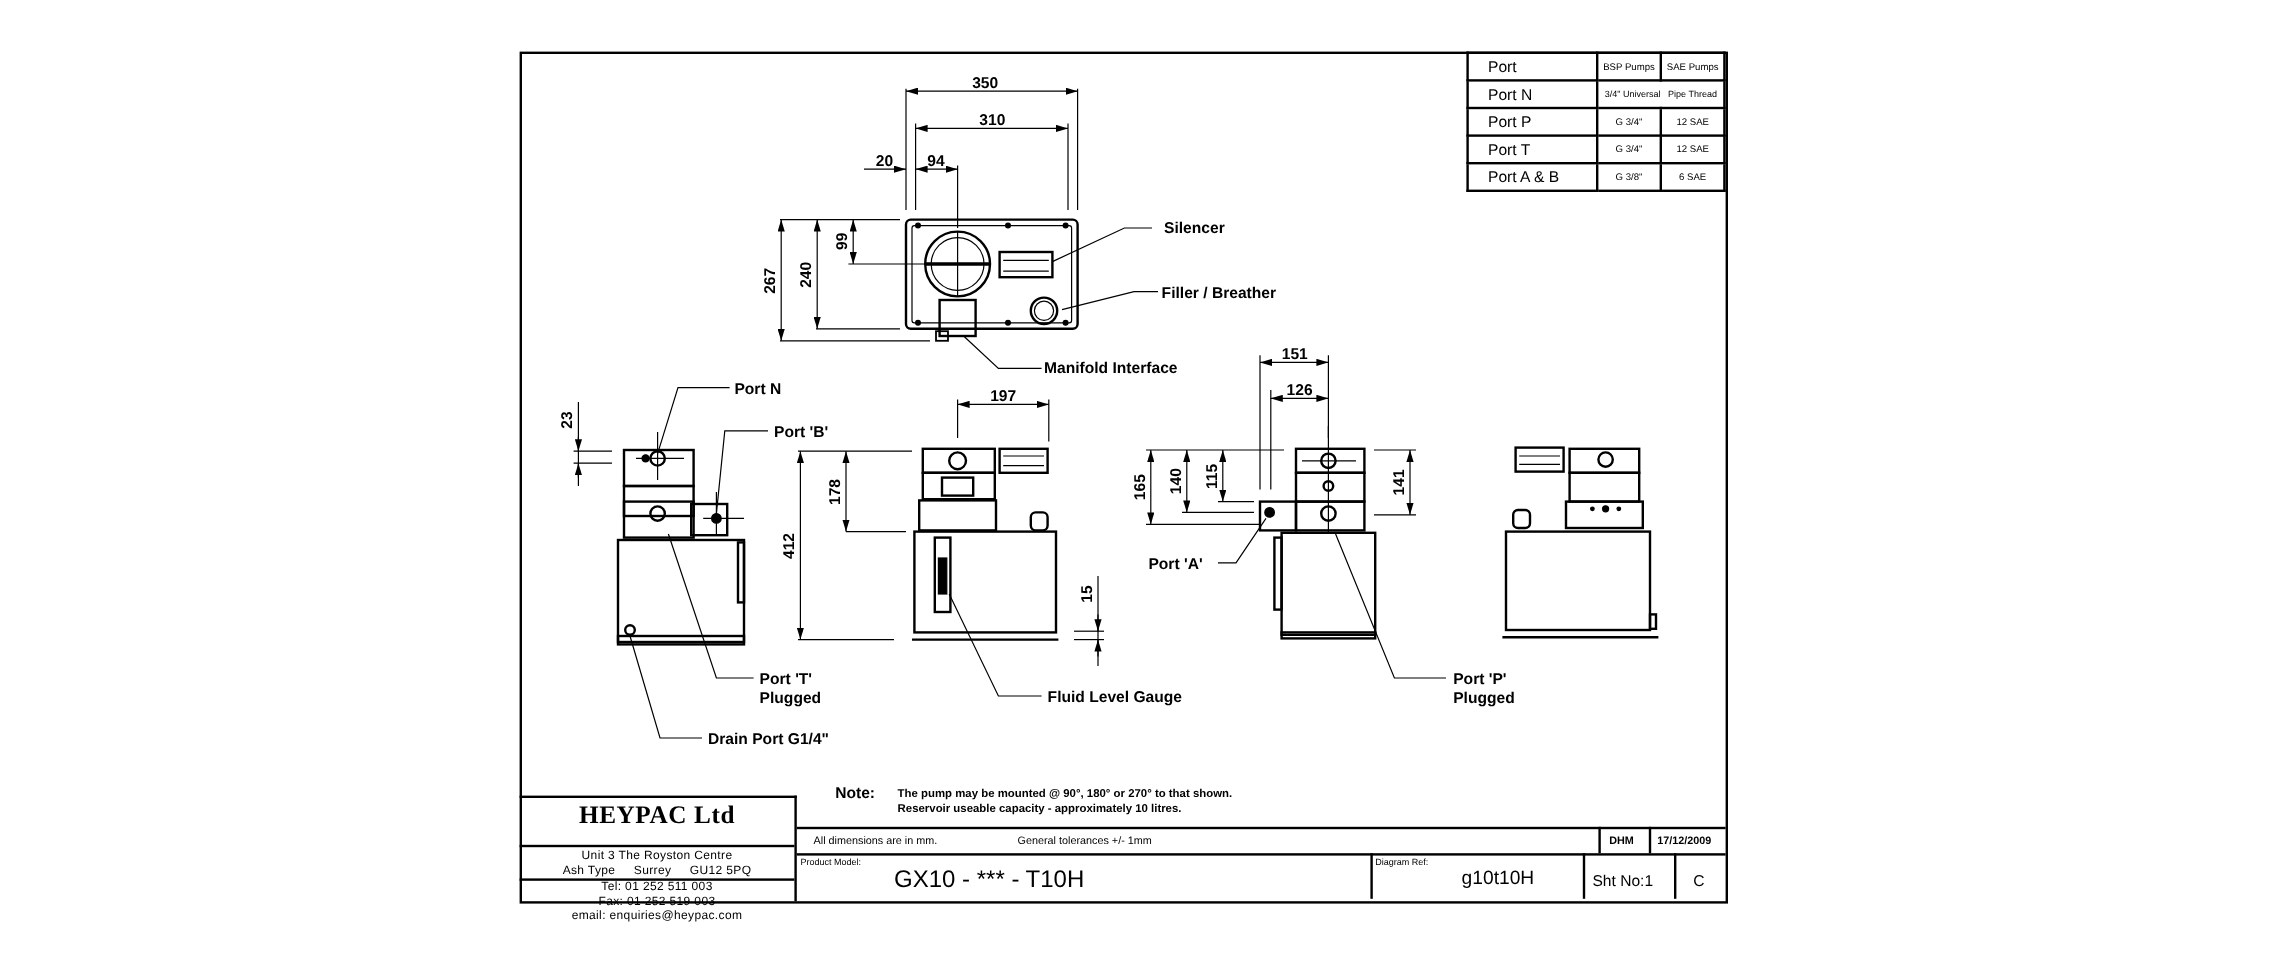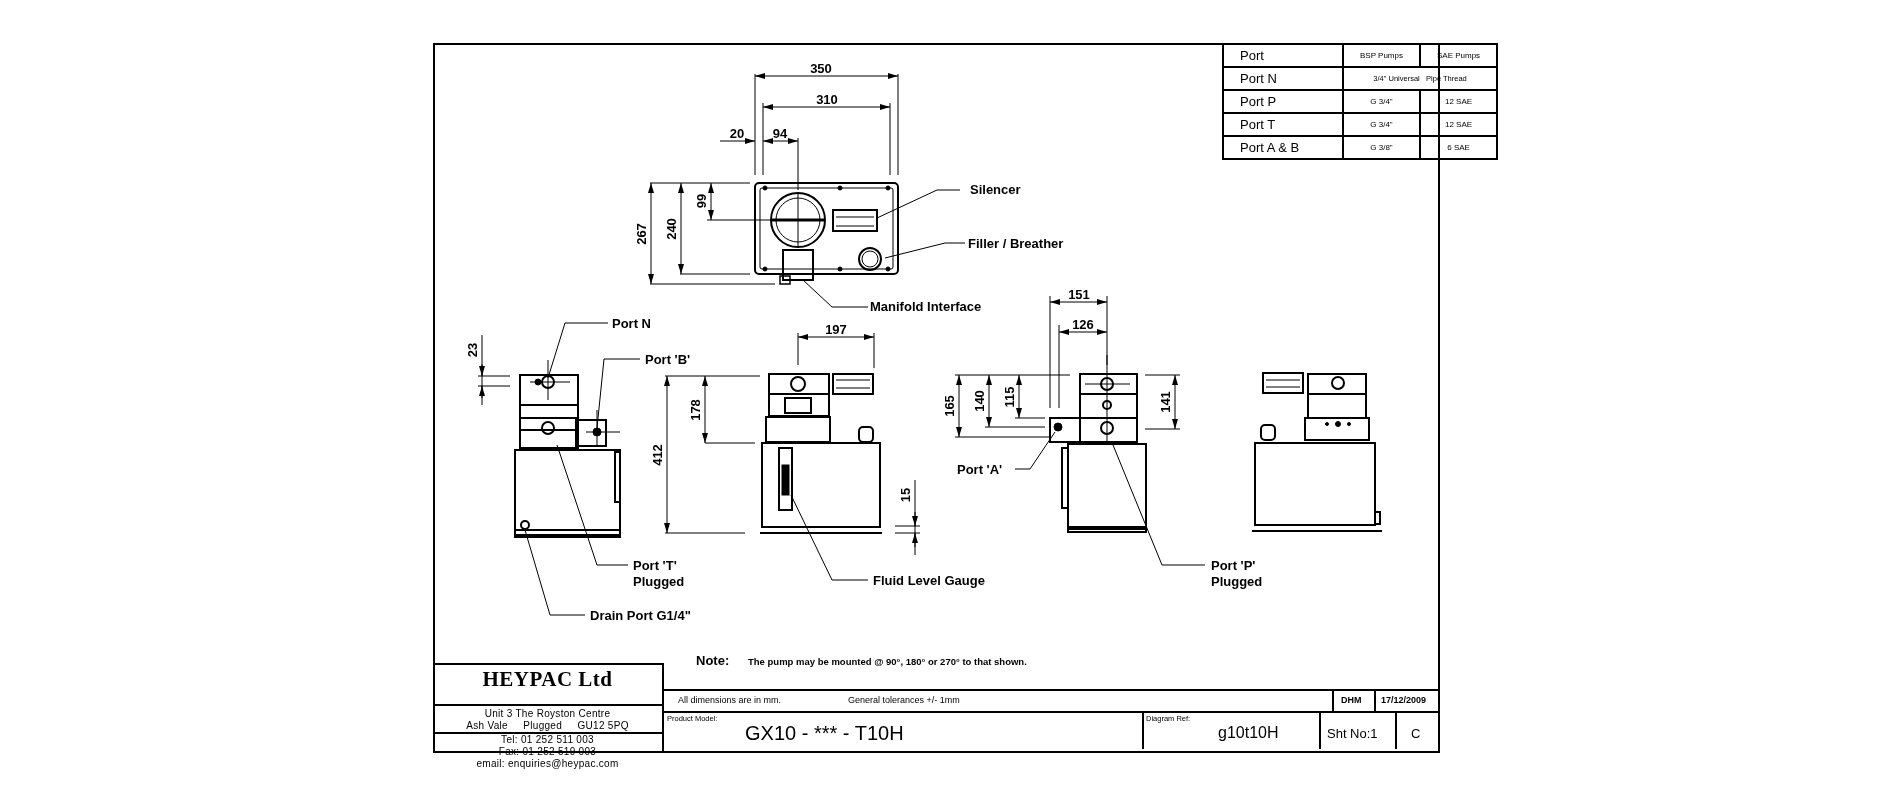--- a/index.html
+++ b/index.html
@@ -4,21 +4,21 @@
 <style>
   html,body{margin:0;padding:0;background:#fff;}
   body{width:1891px;height:797px;position:relative;overflow:hidden;font-family:"Liberation Sans",sans-serif;color:#000;}
   .abs{position:absolute;}
   #frame{left:433px;top:43px;width:1003px;height:706px;border:2px solid #000;box-sizing:content-box;}
   svg#drawing{position:absolute;left:0;top:0;width:1891px;height:797px;}
   .lbl{font-family:"Liberation Sans",sans-serif;font-weight:bold;font-size:13px;fill:#000;}
   .dim{font-family:"Liberation Sans",sans-serif;font-weight:bold;font-size:13px;fill:#000;}
   
   #port-table{position:absolute;left:1222px;top:43px;border-collapse:collapse;}
-  #port-table td{border:2px solid #000;height:21px;padding:0 16px;font-size:8px;text-align:center;white-space:nowrap;}
+  #port-table td{border:2px solid #000;height:21px;padding:0 4px;font-size:8px;text-align:center;white-space:nowrap;}
   #port-table td.pname{font-size:13px;text-align:left;width:86px;padding-left:16px;}
   #port-table td.c1{width:28px;}
   #port-table td.c2{width:24px;}
   
   .tb{position:absolute;border:2px solid #000;box-sizing:border-box;}
   .company{left:433px;top:663px;width:231px;height:88px;border-bottom:none;border-left:none;text-align:center;}
   .company .cname{font-family:"Liberation Serif",serif;font-weight:bold;font-size:21px;letter-spacing:0.5px;margin-top:3px;line-height:22px;border-bottom:2px solid #000;padding-bottom:14px;}
   .company .addr{font-size:10px;line-height:12px;letter-spacing:0.3px;}
   .note-head{left:696px;top:653px;font-weight:bold;font-size:13px;}
   .note-lines{left:748px;top:656px;font-weight:bold;font-size:9.5px;line-height:12.5px;}
@@ -263,26 +263,27 @@
     <td class="pname">Port A &amp; B</td>
     <td>G 3/8"</td>
     <td>6 SAE</td>
   </tr>
 </tbody>
   </table>
 
 <div class="abs note-head">Note:</div>
 <div class="abs note-lines">
   <div>The pump may be mounted @ 90°, 180° or 270° to that shown.</div>
+  <div>Reservoir useable capacity - approximately 10 litres.</div>
 </div>
 
 <div class="tb company">
   <div class="cname">HEYPAC Ltd</div>
   <div class="addr" style="margin-top:2px;">Unit 3 The Royston Centre</div>
-  <div class="addr" style="white-space:pre;">Ash Vale     Plugged     GU12 5PQ</div>
+  <div class="addr" style="white-space:pre;">Ash Type     Surrey     GU12 5PQ</div>
   <div class="addr" style="border-top:2px solid #000;">Tel: 01 252 511 003</div>
   <div class="addr">Fax: 01 252 519 003</div>
   <div class="addr">email: enquiries@heypac.com</div>
 </div>
 
 <div class="hline" style="left:664px;top:689px;width:774px;"></div>
 <div class="hline" style="left:664px;top:711px;width:774px;"></div>
 
 <div class="vline" style="left:1332px;top:689px;height:22px;"></div>
 <div class="vline" style="left:1374px;top:689px;height:22px;"></div>

